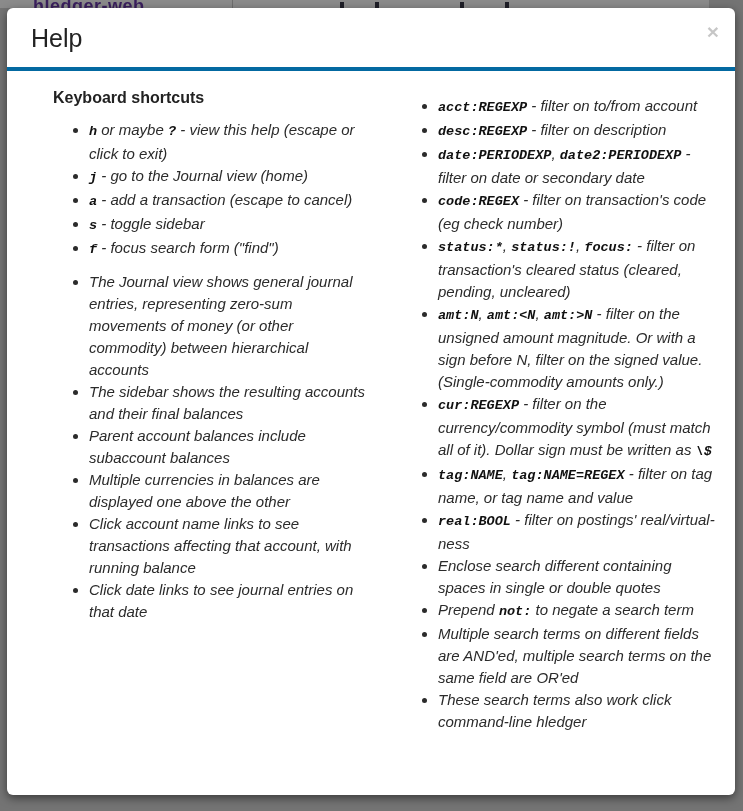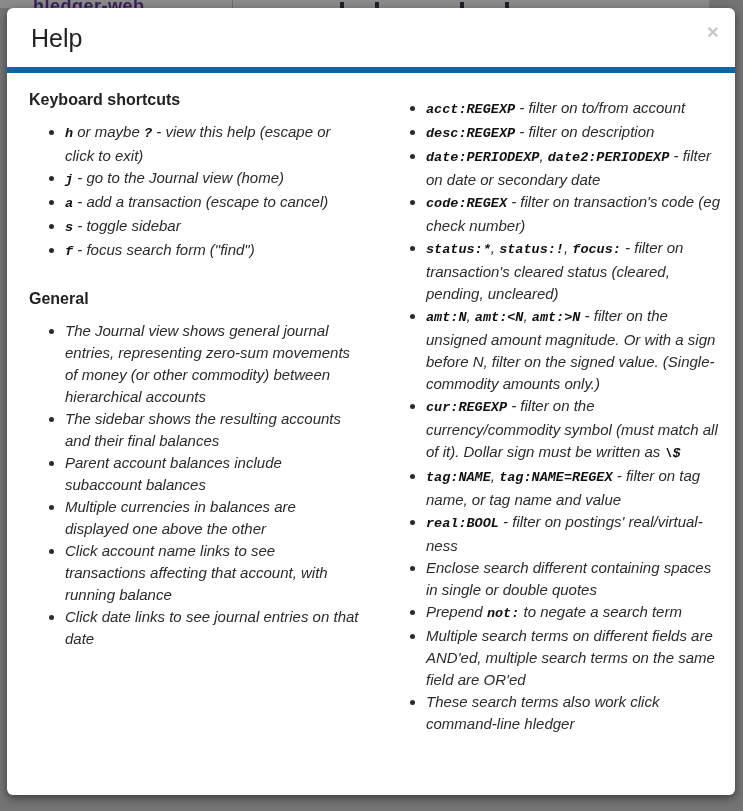--- a/index.html
+++ b/index.html
@@ -37,41 +37,42 @@
   .modal {
     position: absolute; left: 7px; top: 8px;
     width: 728px; height: 787px;
     background: #ffffff;
     border-radius: 6px;
     box-shadow: 0 3px 10px rgba(0,0,0,0.5);
   }
   .modal-header {
     position: relative;
     padding: 15px 15px 14px 24px;
-    border-bottom: 6px solid #0369a1;
+    border-bottom: 4px solid #0369a1;
   }
   .modal-title {
     margin: 0;
     font-size: 25px;
     font-weight: 400;
     line-height: 30px;
     color: #222222;
   }
   .close-btn {
     position: absolute; top: 14px; right: 16px;
     border: none; background: none; padding: 0;
     font-size: 21px; font-weight: bold; line-height: 20px;
     color: #000; opacity: 0.22;
     cursor: pointer;
     font-family: "Liberation Sans", sans-serif;
   }
   .modal-body {
     display: flex;
     gap: 24px;
     padding: 14px 15px 15px 15px;
+    margin-left: 24px;
   }
   .help-col { flex: 1 1 0; min-width: 0; }
   .help-col h4 {
     margin: 26px 0 12px 7px;
     font-size: 16px;
     font-weight: bold;
     color: #222222;
     line-height: 19px;
   }
   .help-col h4:first-child { margin-top: 3px; }
@@ -113,21 +114,20 @@
 
   <div class="help-col">
         <h4>Keyboard shortcuts</h4>
         <ul>
           <li><code>h</code> or maybe <code>?</code> - view this help (escape or click to exit)</li>
           <li><code>j</code> - go to the Journal view (home)</li>
           <li><code>a</code> - add a transaction (escape to cancel)</li>
           <li><code>s</code> - toggle sidebar</li>
           <li><code>f</code> - focus search form ("find")</li>
         </ul>
-        <h4>General</h4>
         <ul>
           <li>The Journal view shows general journal entries, representing zero-sum movements of money (or other commodity) between hierarchical accounts</li>
           <li>The sidebar shows the resulting accounts and their final balances</li>
           <li>Parent account balances include subaccount balances</li>
           <li>Multiple currencies in balances are displayed one above the other</li>
           <li>Click account name links to see transactions affecting that account, with running balance</li>
           <li>Click date links to see journal entries on that date</li>
         </ul>
       </div>
       <div class="help-col">

